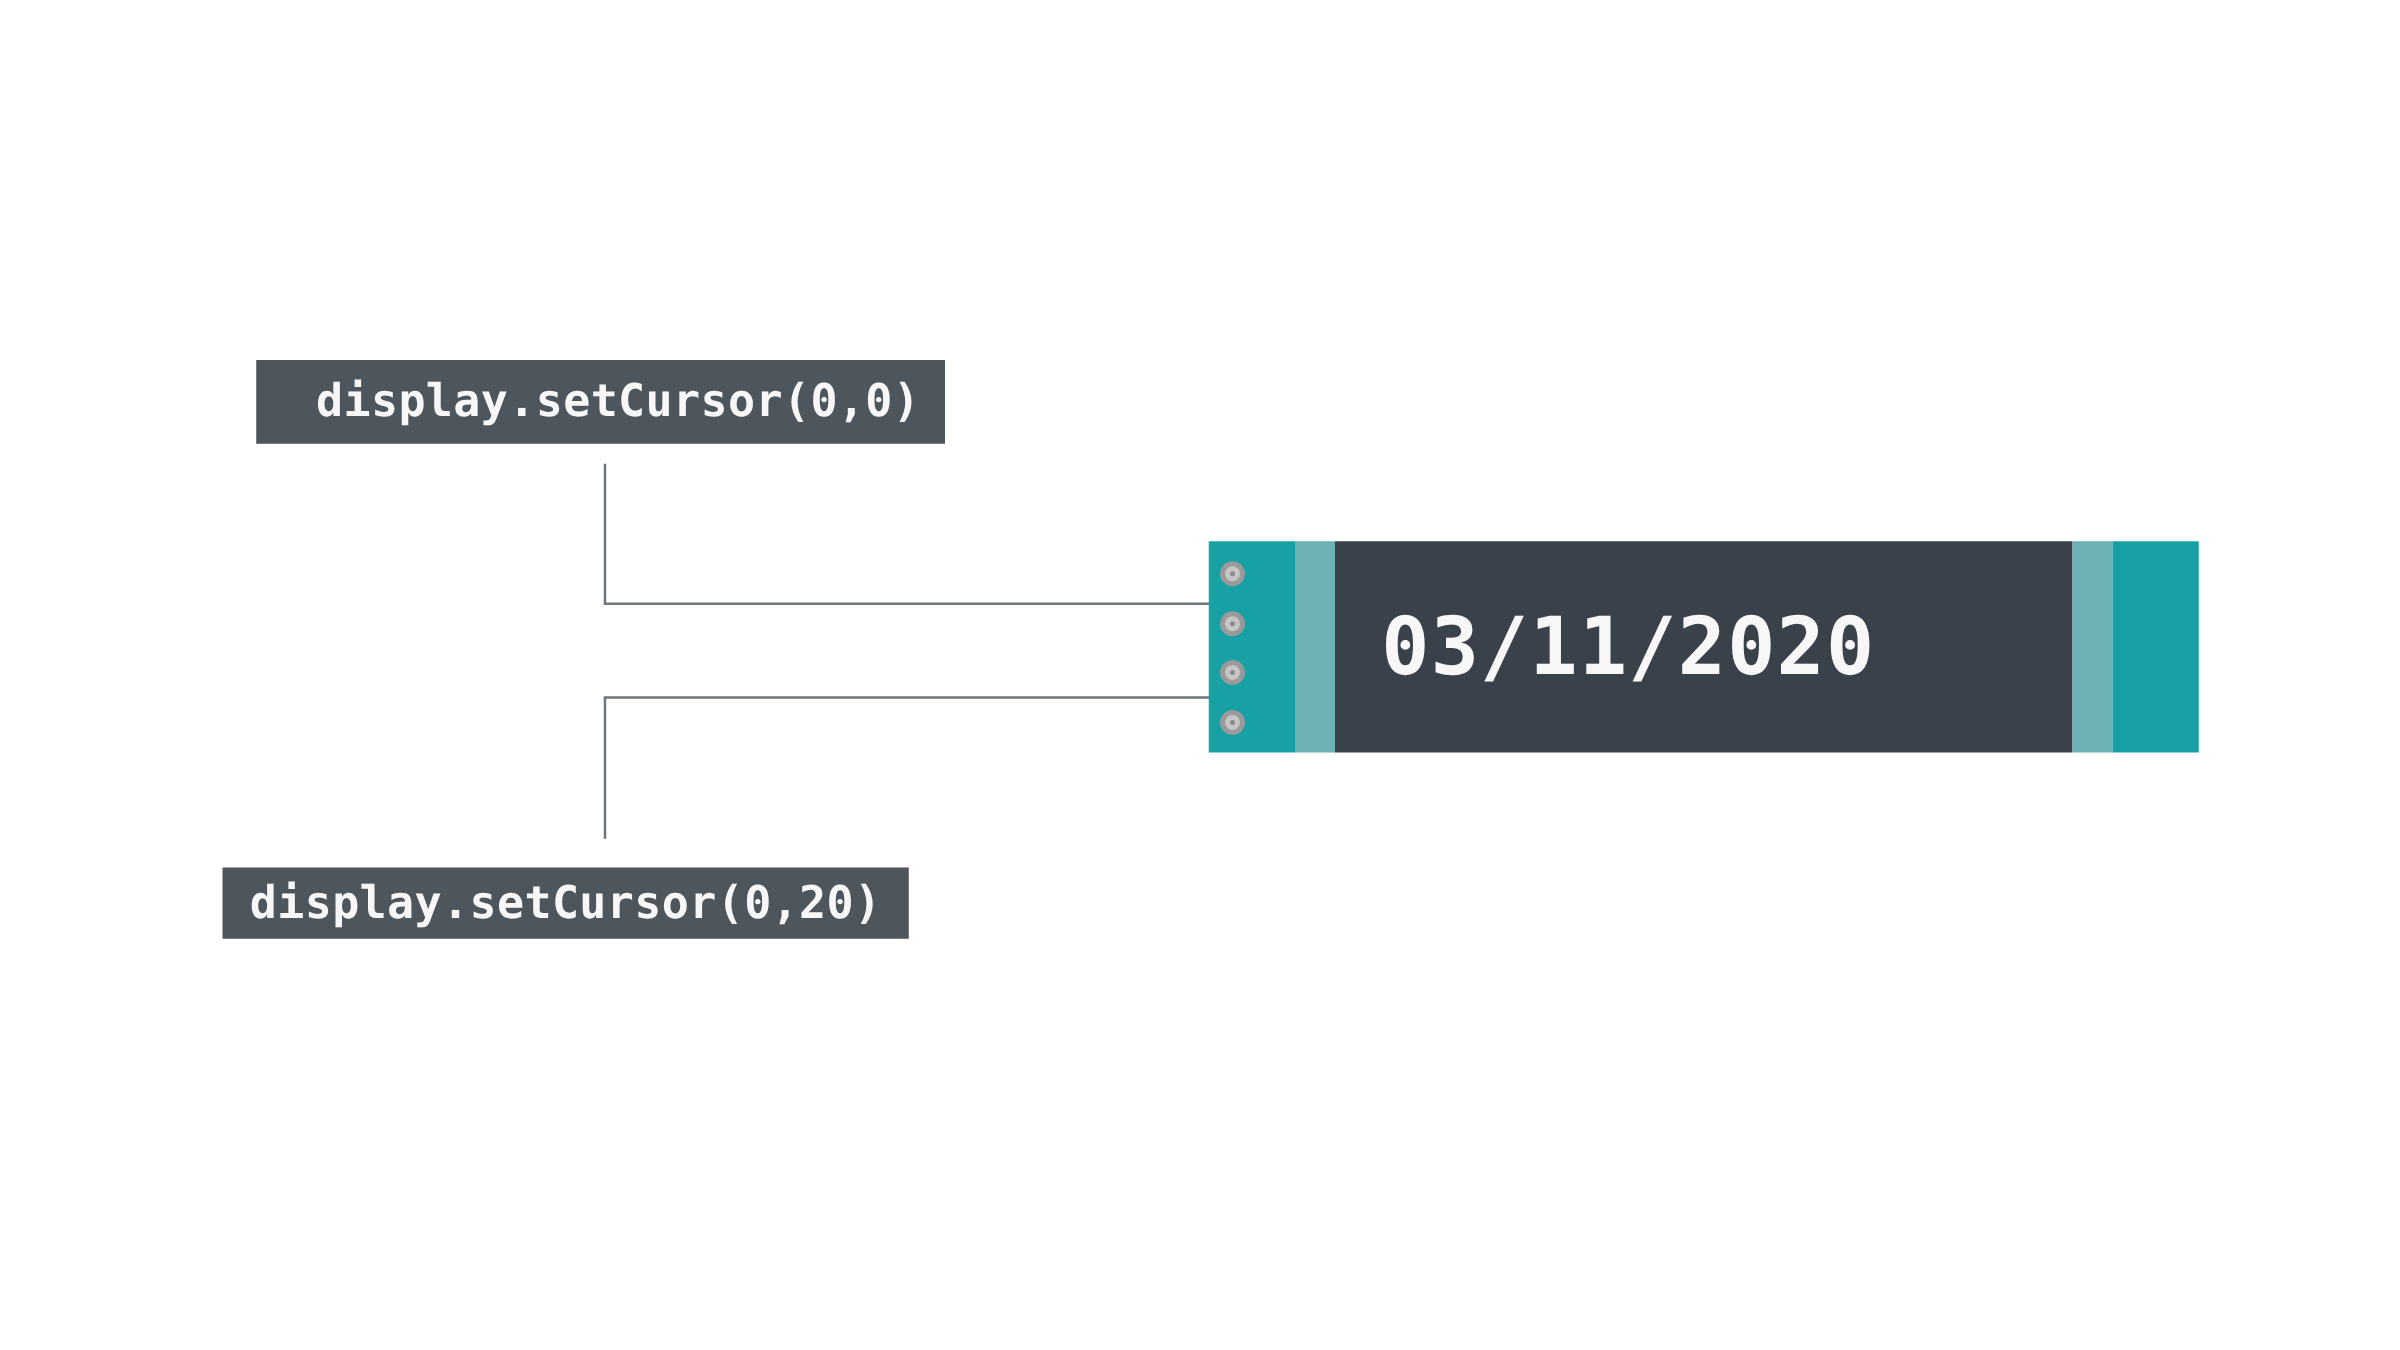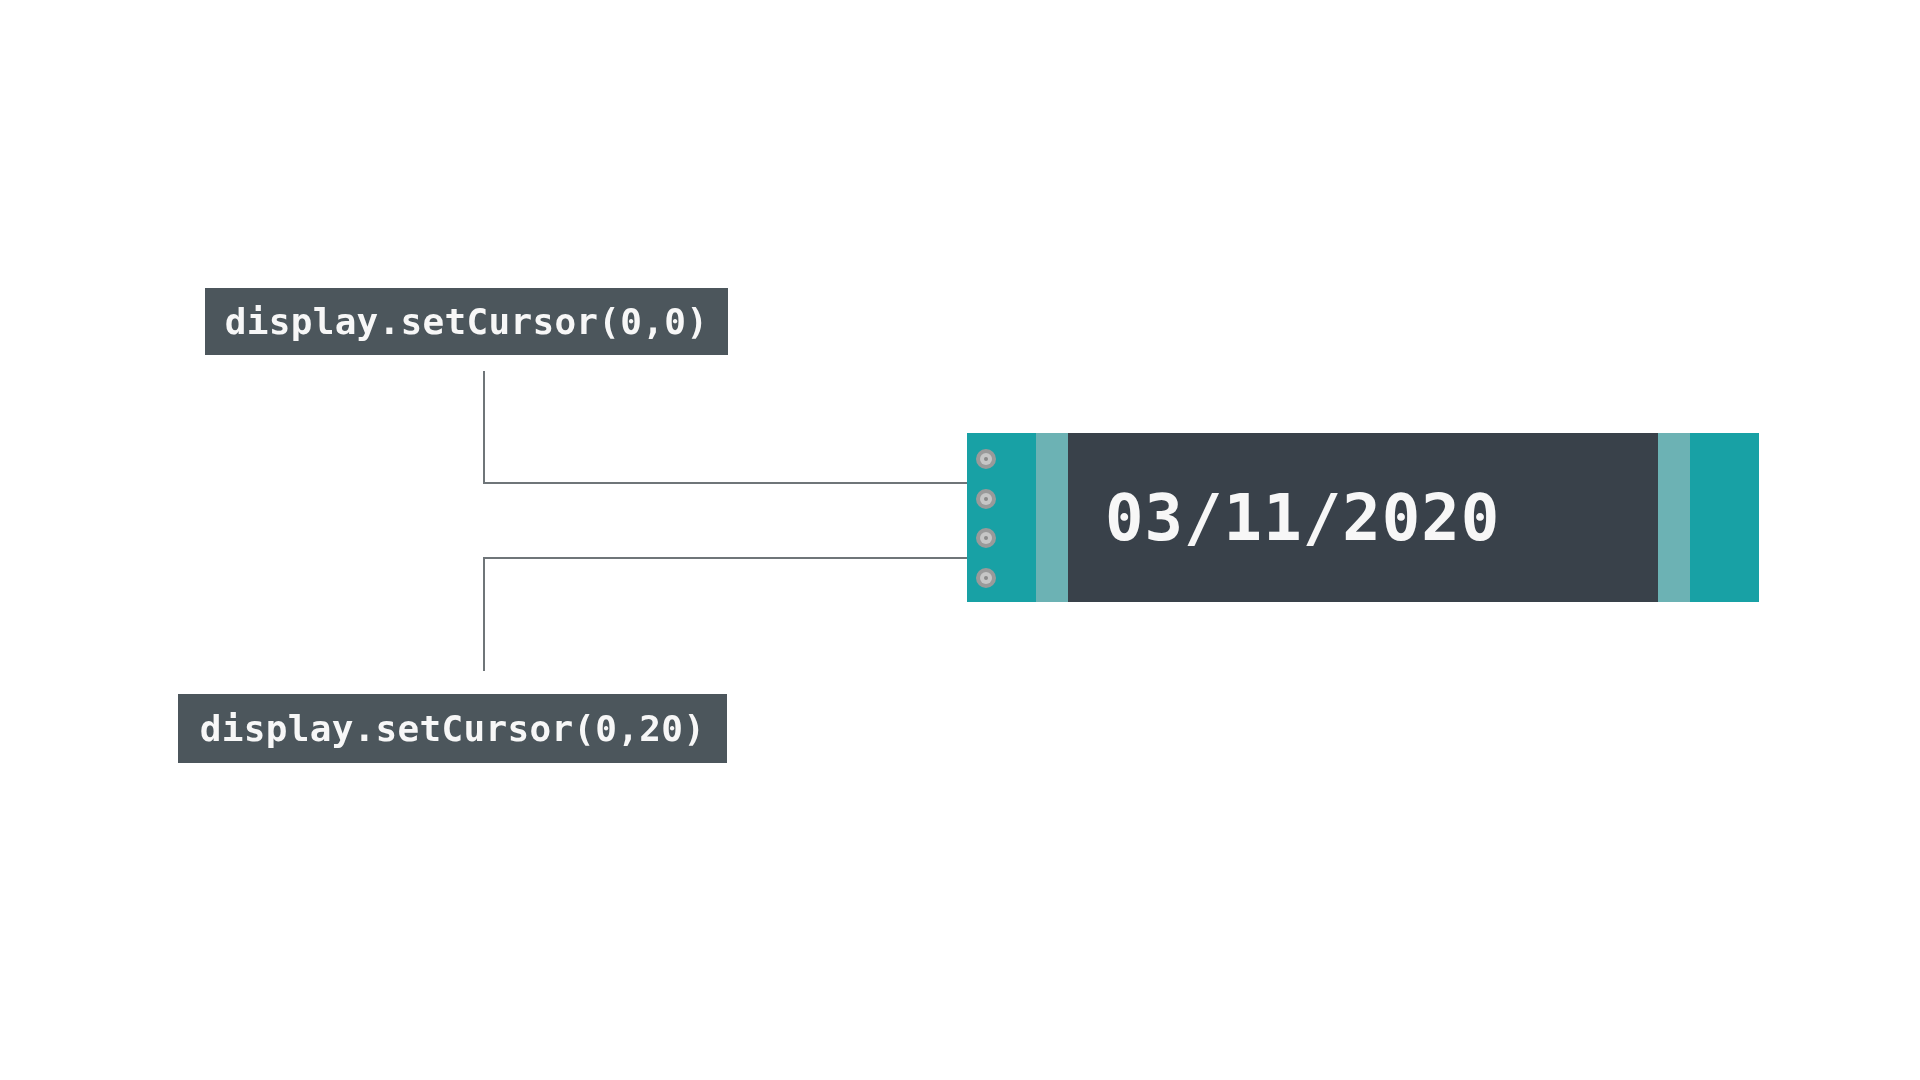--- a/index.html
+++ b/index.html
@@ -22,22 +22,22 @@
     display: flex;
     align-items: center;
     justify-content: center;
     background: var(--label-bg, #4c565c);
     color: var(--text-white, #f7f7f7);
     font-weight: bold;
     font-size: 36px;
     letter-spacing: 0.3px;
     white-space: nowrap;
   }
-  .code-label.top    { left: 205px; top: 288px; width: 523px; height: 67px; }
-  .code-label.bottom { left: 178px; top: 694px; width: 549px; height: 69px; }
+  .code-label.top    { left: 205px; top: 288px; width: 523px; height: 67px; padding-left: 28px; }
+  .code-label.bottom { left: 178px; top: 694px; width: 549px; height: 57px; }
 
   
   .connector {
     position: absolute;
     background: var(--connector, #6f7579);
   }
   .connector.v1 { left: 483px; top: 371px; width: 2px;  height: 112px; }
   .connector.h1 { left: 483px; top: 482px; width: 574px; height: 2px; }
   .connector.h2 { left: 483px; top: 557px; width: 574px; height: 2px; }
   .connector.v2 { left: 483px; top: 558px; width: 2px;  height: 113px; }

